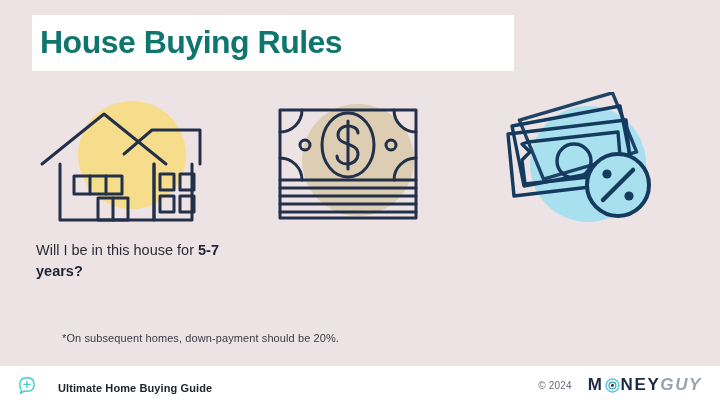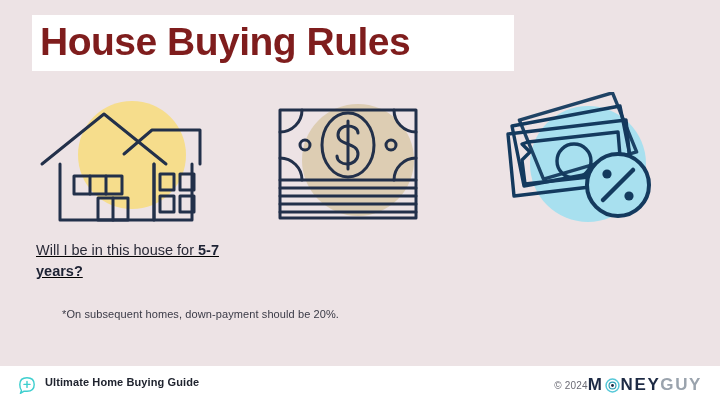--- a/index.html
+++ b/index.html
@@ -30,34 +30,34 @@
     height: 56px;
     background: #ffffff;
   }
   #page-title {
     position: absolute;
     left: 40px;
     top: 14px;
     width: 520px;
     height: 56px;
     line-height: 56px;
-    font-size: 39px;
+    font-size: 32px;
     font-weight: bold;
     letter-spacing: -0.5px;
-    color: #7f1d1d;
+    color: #0f766e;
     white-space: nowrap;
   }
 
   
   .column {
     position: absolute;
     top: 92px;
     width: 200px;
   }
-  #col-1 { left: 36px; text-decoration: underline; }
+  #col-1 { left: 36px; }
   #col-2 { left: 266px; }
   #col-3 { left: 486px; }
 
   .icon-wrap {
     position: relative;
     width: 200px;
     height: 135px;
   }
   .icon-wrap svg {
     display: block;
@@ -72,21 +72,21 @@
   }
   .caption b {
     font-weight: bold;
     color: #1d2233;
   }
 
   
   #footnote {
     position: absolute;
     left: 62px;
-    top: 308px;
+    top: 332px;
     font-size: 11px;
     color: #3a3a46;
     letter-spacing: 0.1px;
   }
 
   
   #footer-bar {
     position: absolute;
     left: 0;
     bottom: 0;
@@ -94,48 +94,48 @@
     height: 38px;
     background: #ffffff;
     display: flex;
     align-items: center;
     justify-content: space-between;
     padding: 0 18px;
     box-sizing: border-box;
   }
   #footer-left {
     display: flex;
-    align-items: flex-start;
-    gap: 9px;
+    align-items: flex-end;
+    gap: 22px;
   }
   #footer-guide-label {
     font-size: 11px;
     font-weight: bold;
     color: #20242f;
     letter-spacing: 0.1px;
   }
   #footer-right {
     display: flex;
     align-items: center;
-    gap: 0;
+    gap: 16px;
   }
   #copyright {
     font-size: 10px;
     color: #6b6b75;
     letter-spacing: 0.2px;
   }
   #brand-logo {
     display: flex;
     align-items: center;
     font-size: 17px;
     letter-spacing: 1.6px;
     font-weight: bold;
   }
   .brand-dark { color: #1d2a44; }
-  .brand-grey { color: #9aa3ad; }
+  .brand-grey { color: #9aa3ad; font-style: italic; }
   .brand-o {
     display: inline-flex;
     align-items: center;
     justify-content: center;
     margin: 0 1px;
   }
 </style>
 </head>
 <body>
 

